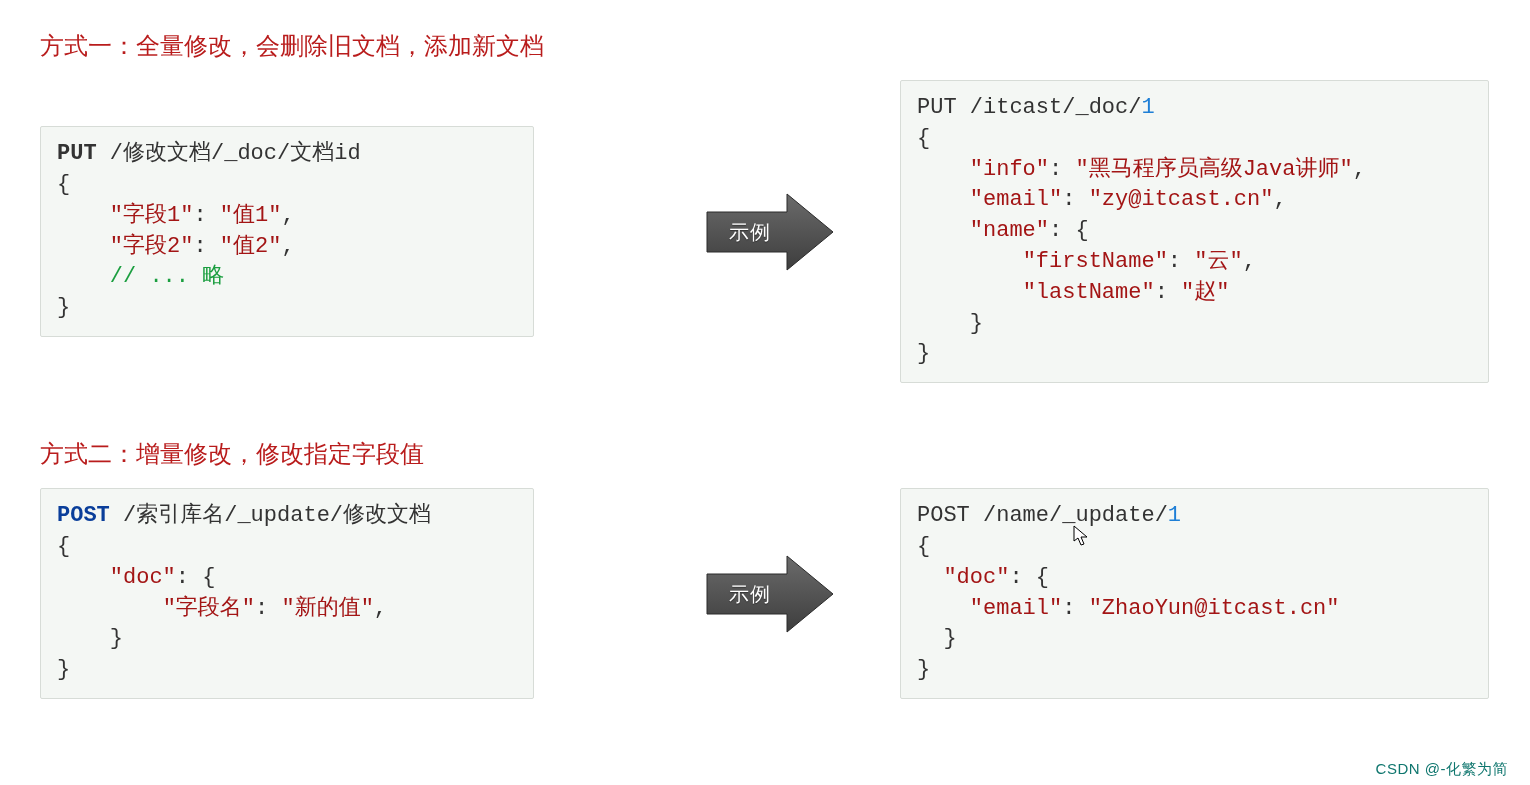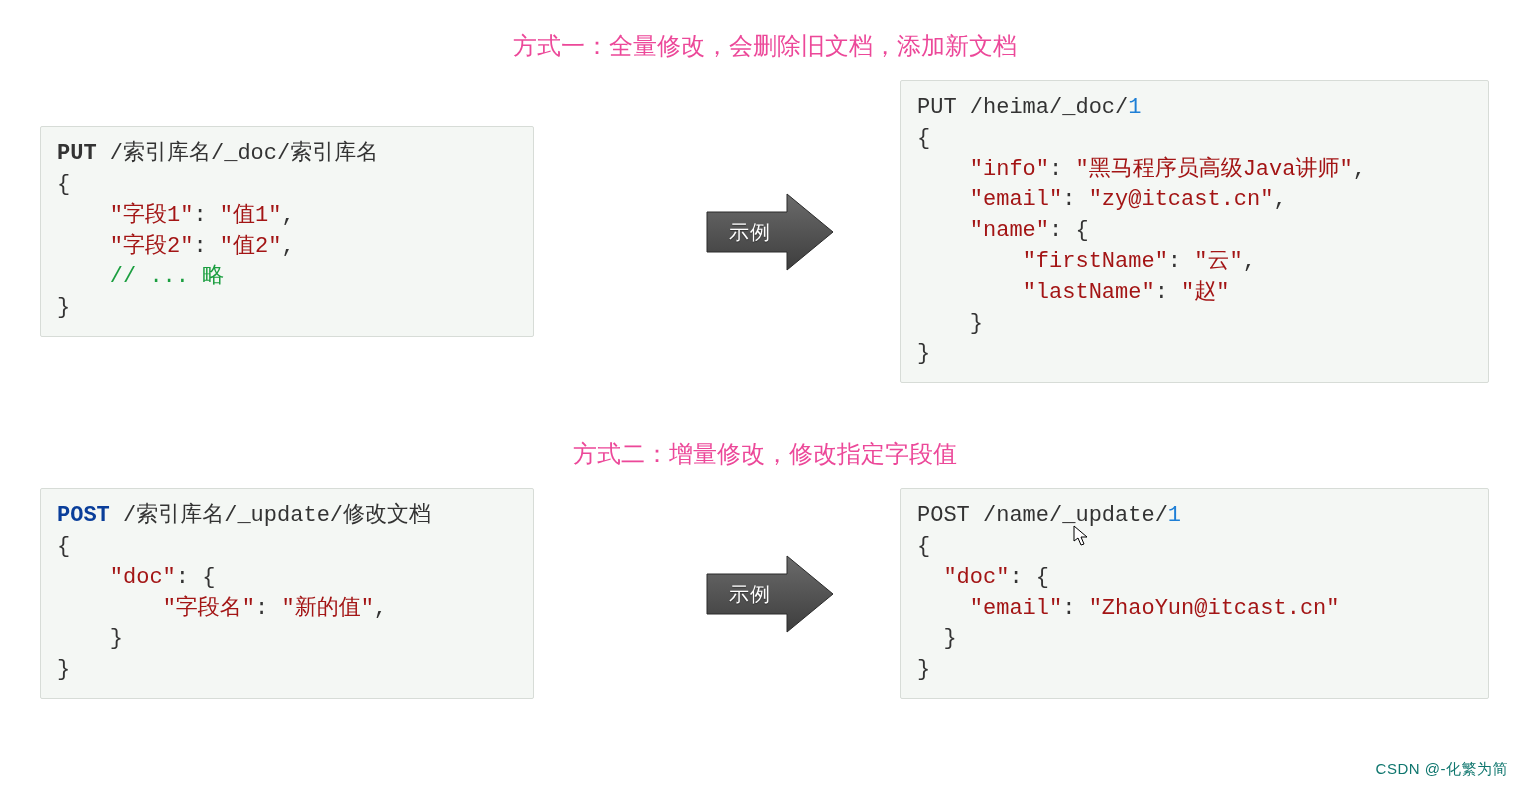--- a/index.html
+++ b/index.html
@@ -19,23 +19,22 @@
   }
   .title {
     font-size: 30px;
     font-weight: 700;
     color: #222;
     margin-bottom: 50px;
   }
   .section-heading {
     font-size: 24px;
     font-weight: 400;
-    color: #ec4899;
+    color: #b91c1c;
     margin-bottom: 18px;
-    text-align: center;
   }
   .row {
     display: flex;
     align-items: center;
     margin-bottom: 55px;
   }
   .row-2 { margin-bottom: 0; }
   .left-col {
     width: 600px;
   }
@@ -106,21 +105,21 @@
 </head>
 <body>
 
 <div class="slide">
 
 
   <div class="section-heading">方式一：全量修改，会删除旧文档，添加新文档</div>
 
   <div class="row">
     <div class="left-col">
-<div class="code-box left1"><span class="kw-put">PUT</span><span> /索引库名/_doc/索引库名</span>
+<div class="code-box left1"><span class="kw-put">PUT</span><span> /修改文档/_doc/文档id</span>
 <span>{</span>
     <span class="key">"字段1"</span><span>: </span><span class="str">"值1"</span><span>,</span>
     <span class="key">"字段2"</span><span>: </span><span class="str">"值2"</span><span>,</span>
     <span class="comment">// ... 略</span>
 <span>}</span></div>
     </div>
 
     <div class="arrow-col">
       <div class="arrow-wrap">
         <svg class="arrow-shape" viewBox="0 0 130 80">
@@ -130,21 +129,21 @@
               <stop offset="1" stop-color="#3d3d3d"></stop>
             </linearGradient>
           </defs>
           <polygon points="2,20 82,20 82,2 128,40 82,78 82,60 2,60" fill="url(#g1)" stroke="#2b2b2b" stroke-width="1"></polygon>
         </svg>
         <span class="arrow-label">示例</span>
       </div>
     </div>
 
     <div class="right-col">
-<div class="code-box right1"><span>PUT</span><span> /heima/_doc/</span><span class="num">1</span>
+<div class="code-box right1"><span>PUT</span><span> /itcast/_doc/</span><span class="num">1</span>
 <span>{</span>
     <span class="key">"info"</span><span>: </span><span class="str">"黑马程序员高级Java讲师"</span><span>,</span>
     <span class="key">"email"</span><span>: </span><span class="str">"zy@itcast.cn"</span><span>,</span>
     <span class="key">"name"</span><span>: {</span>
         <span class="key">"firstName"</span><span>: </span><span class="str">"云"</span><span>,</span>
         <span class="key">"lastName"</span><span>: </span><span class="str">"赵"</span>
 <span>    }</span>
 <span>}</span></div>
     </div>
   </div>

